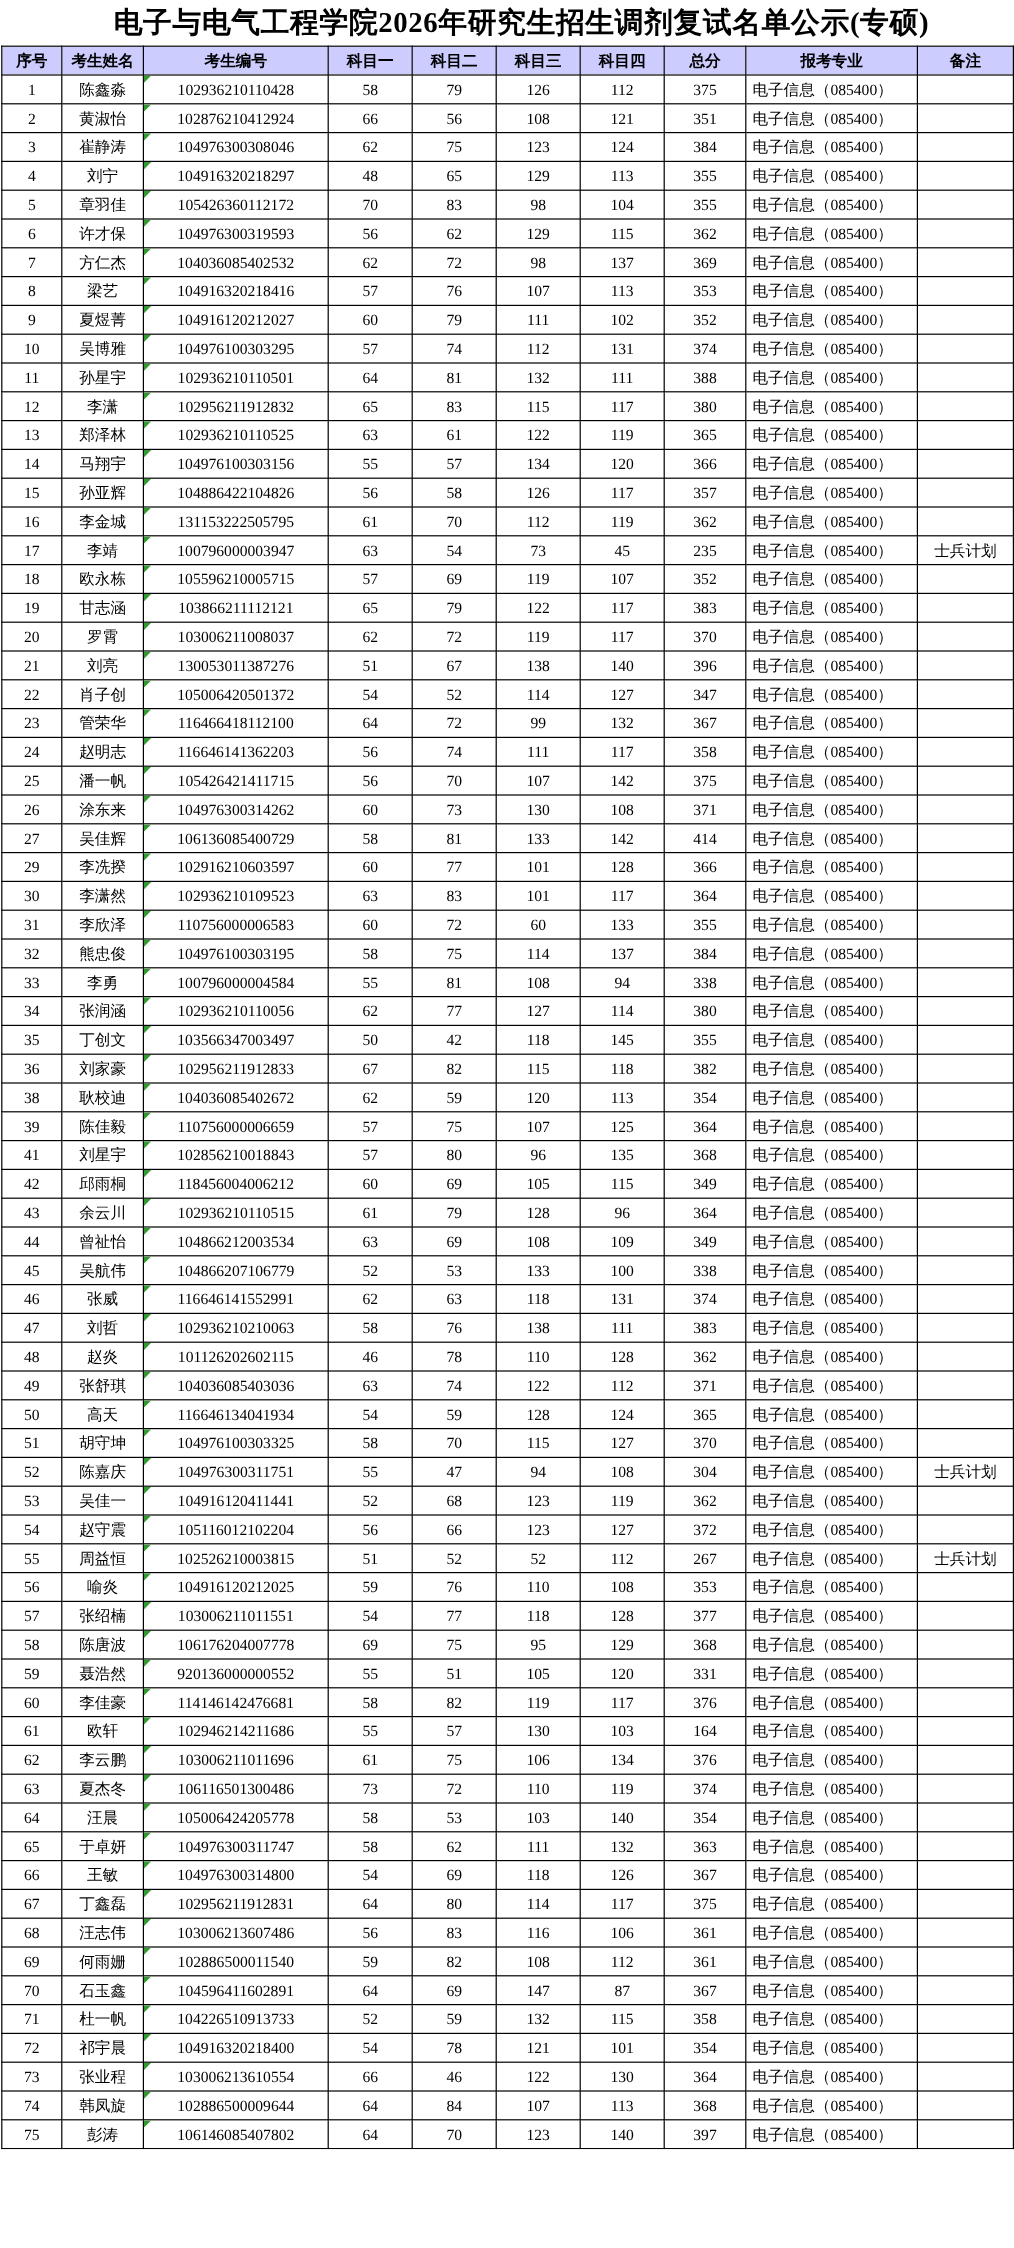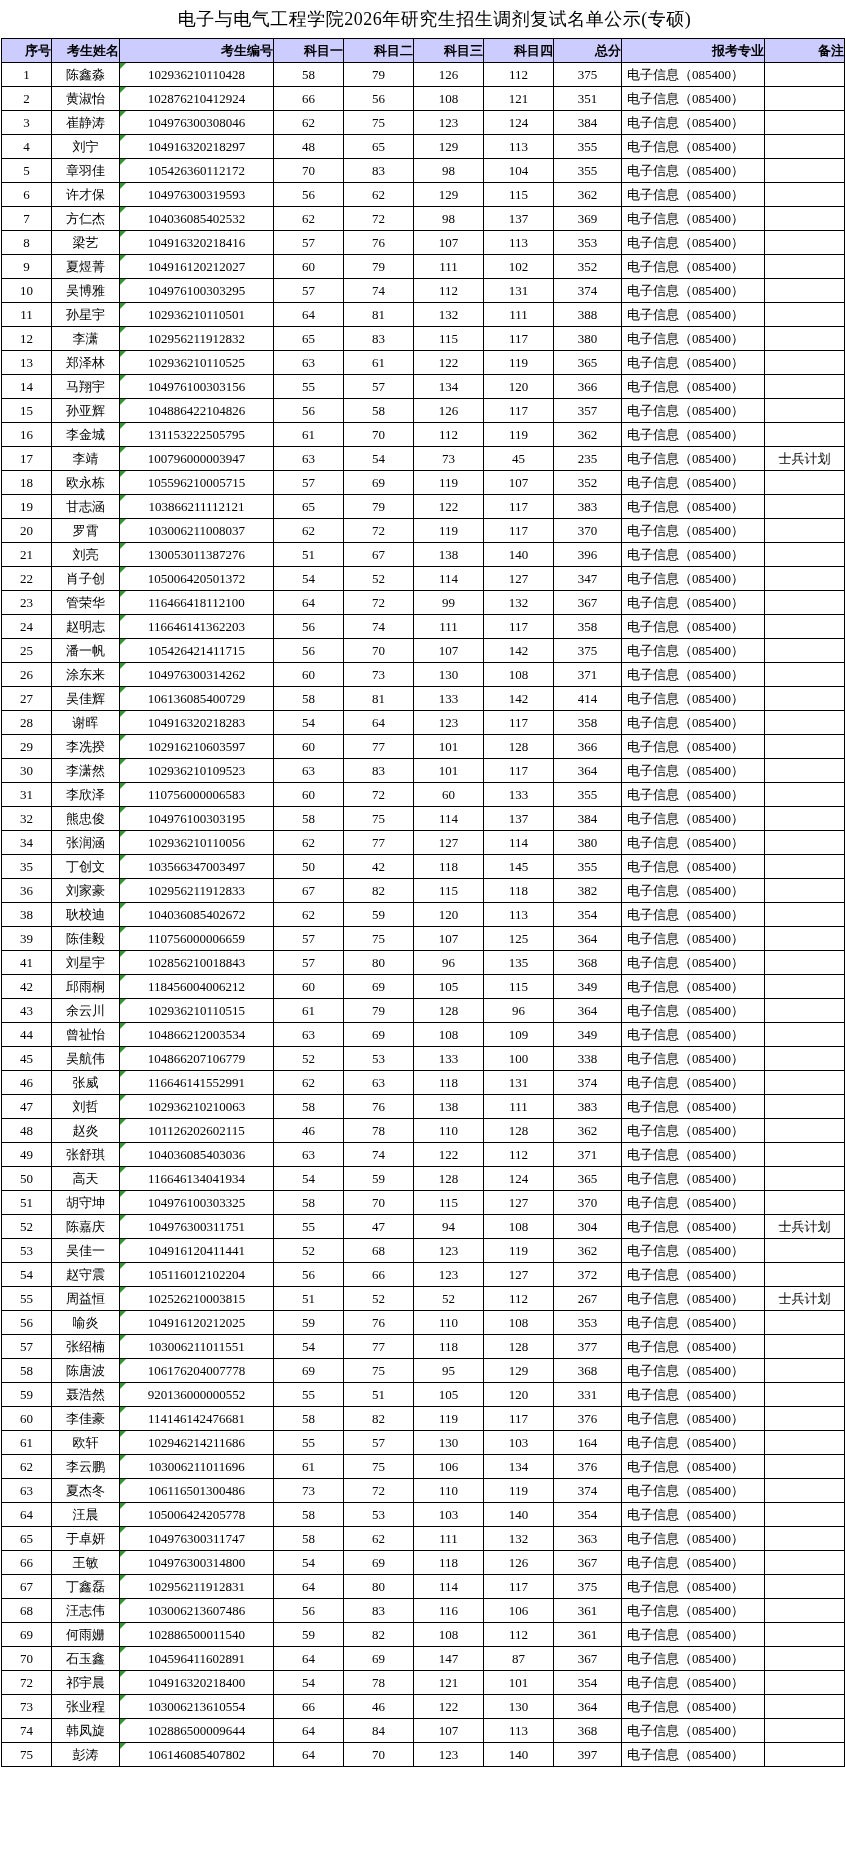--- a/index.html
+++ b/index.html
@@ -1,22 +1,22 @@
 <!DOCTYPE html>
 <html><head>
 <meta charset="utf-8">
 <style>
   html,body{margin:0;padding:0;background:#ffffff;}
   .page{width:845px;font-family:"Liberation Serif","DejaVu Serif",serif;color:#000;}
   .title{height:38px;display:flex;align-items:center;justify-content:center;
-         font-weight:normal;font-size:18px;letter-spacing:0.5px;margin-left:24px;}
+         font-weight:bold;font-size:24px;letter-spacing:0.5px;margin-left:24px;}
   table{border-collapse:collapse;table-layout:fixed;width:843px;margin-left:1px;}
   th,td{border:1px solid #000;height:23px;font-size:13px;text-align:center;
         padding:0;overflow:hidden;white-space:nowrap;vertical-align:middle;}
-  thead th{background:#ccccff;font-weight:bold;text-align:right;}
+  thead th{background:#ccccff;font-weight:bold;}
   td.idcell{position:relative;}
   .tri{position:absolute;top:0;left:0;width:0;height:0;
        border-top:6px solid #339933;border-right:6px solid transparent;}
   td.major{text-align:left;padding-left:5px;}
   col.c-seq{width:50px}col.c-name{width:68px}col.c-id{width:154px}
   col.c-s1{width:70px}col.c-s2{width:70px}col.c-s3{width:70px}col.c-s4{width:70px}
   col.c-total{width:68px}col.c-major{width:143px}col.c-note{width:80px}
 </style>
 </head>
 <body>
@@ -369,32 +369,20 @@
           <td class="idcell"><span class="tri"></span><span>106136085400729</span></td>
           <td>58</td>
           <td>81</td>
           <td>133</td>
           <td>142</td>
           <td>414</td>
           <td class="major">电子信息（085400）</td>
           <td></td>
         </tr>
         <tr>
-          <td>28</td>
-          <td>谢晖</td>
-          <td class="idcell"><span class="tri"></span><span>104916320218283</span></td>
-          <td>54</td>
-          <td>64</td>
-          <td>123</td>
-          <td>117</td>
-          <td>358</td>
-          <td class="major">电子信息（085400）</td>
-          <td></td>
-        </tr>
-        <tr>
           <td>29</td>
           <td>李冼揆</td>
           <td class="idcell"><span class="tri"></span><span>102916210603597</span></td>
           <td>60</td>
           <td>77</td>
           <td>101</td>
           <td>128</td>
           <td>366</td>
           <td class="major">电子信息（085400）</td>
           <td></td>
@@ -429,20 +417,32 @@
           <td class="idcell"><span class="tri"></span><span>104976100303195</span></td>
           <td>58</td>
           <td>75</td>
           <td>114</td>
           <td>137</td>
           <td>384</td>
           <td class="major">电子信息（085400）</td>
           <td></td>
         </tr>
         <tr>
+          <td>33</td>
+          <td>李勇</td>
+          <td class="idcell"><span class="tri"></span><span>100796000004584</span></td>
+          <td>55</td>
+          <td>81</td>
+          <td>108</td>
+          <td>94</td>
+          <td>338</td>
+          <td class="major">电子信息（085400）</td>
+          <td></td>
+        </tr>
+        <tr>
           <td>34</td>
           <td>张润涵</td>
           <td class="idcell"><span class="tri"></span><span>102936210110056</span></td>
           <td>62</td>
           <td>77</td>
           <td>127</td>
           <td>114</td>
           <td>380</td>
           <td class="major">电子信息（085400）</td>
           <td></td>
@@ -849,20 +849,32 @@
           <td class="idcell"><span class="tri"></span><span>104596411602891</span></td>
           <td>64</td>
           <td>69</td>
           <td>147</td>
           <td>87</td>
           <td>367</td>
           <td class="major">电子信息（085400）</td>
           <td></td>
         </tr>
         <tr>
+          <td>71</td>
+          <td>杜一帆</td>
+          <td class="idcell"><span class="tri"></span><span>104226510913733</span></td>
+          <td>52</td>
+          <td>59</td>
+          <td>132</td>
+          <td>115</td>
+          <td>358</td>
+          <td class="major">电子信息（085400）</td>
+          <td></td>
+        </tr>
+        <tr>
           <td>72</td>
           <td>祁宇晨</td>
           <td class="idcell"><span class="tri"></span><span>104916320218400</span></td>
           <td>54</td>
           <td>78</td>
           <td>121</td>
           <td>101</td>
           <td>354</td>
           <td class="major">电子信息（085400）</td>
           <td></td>

